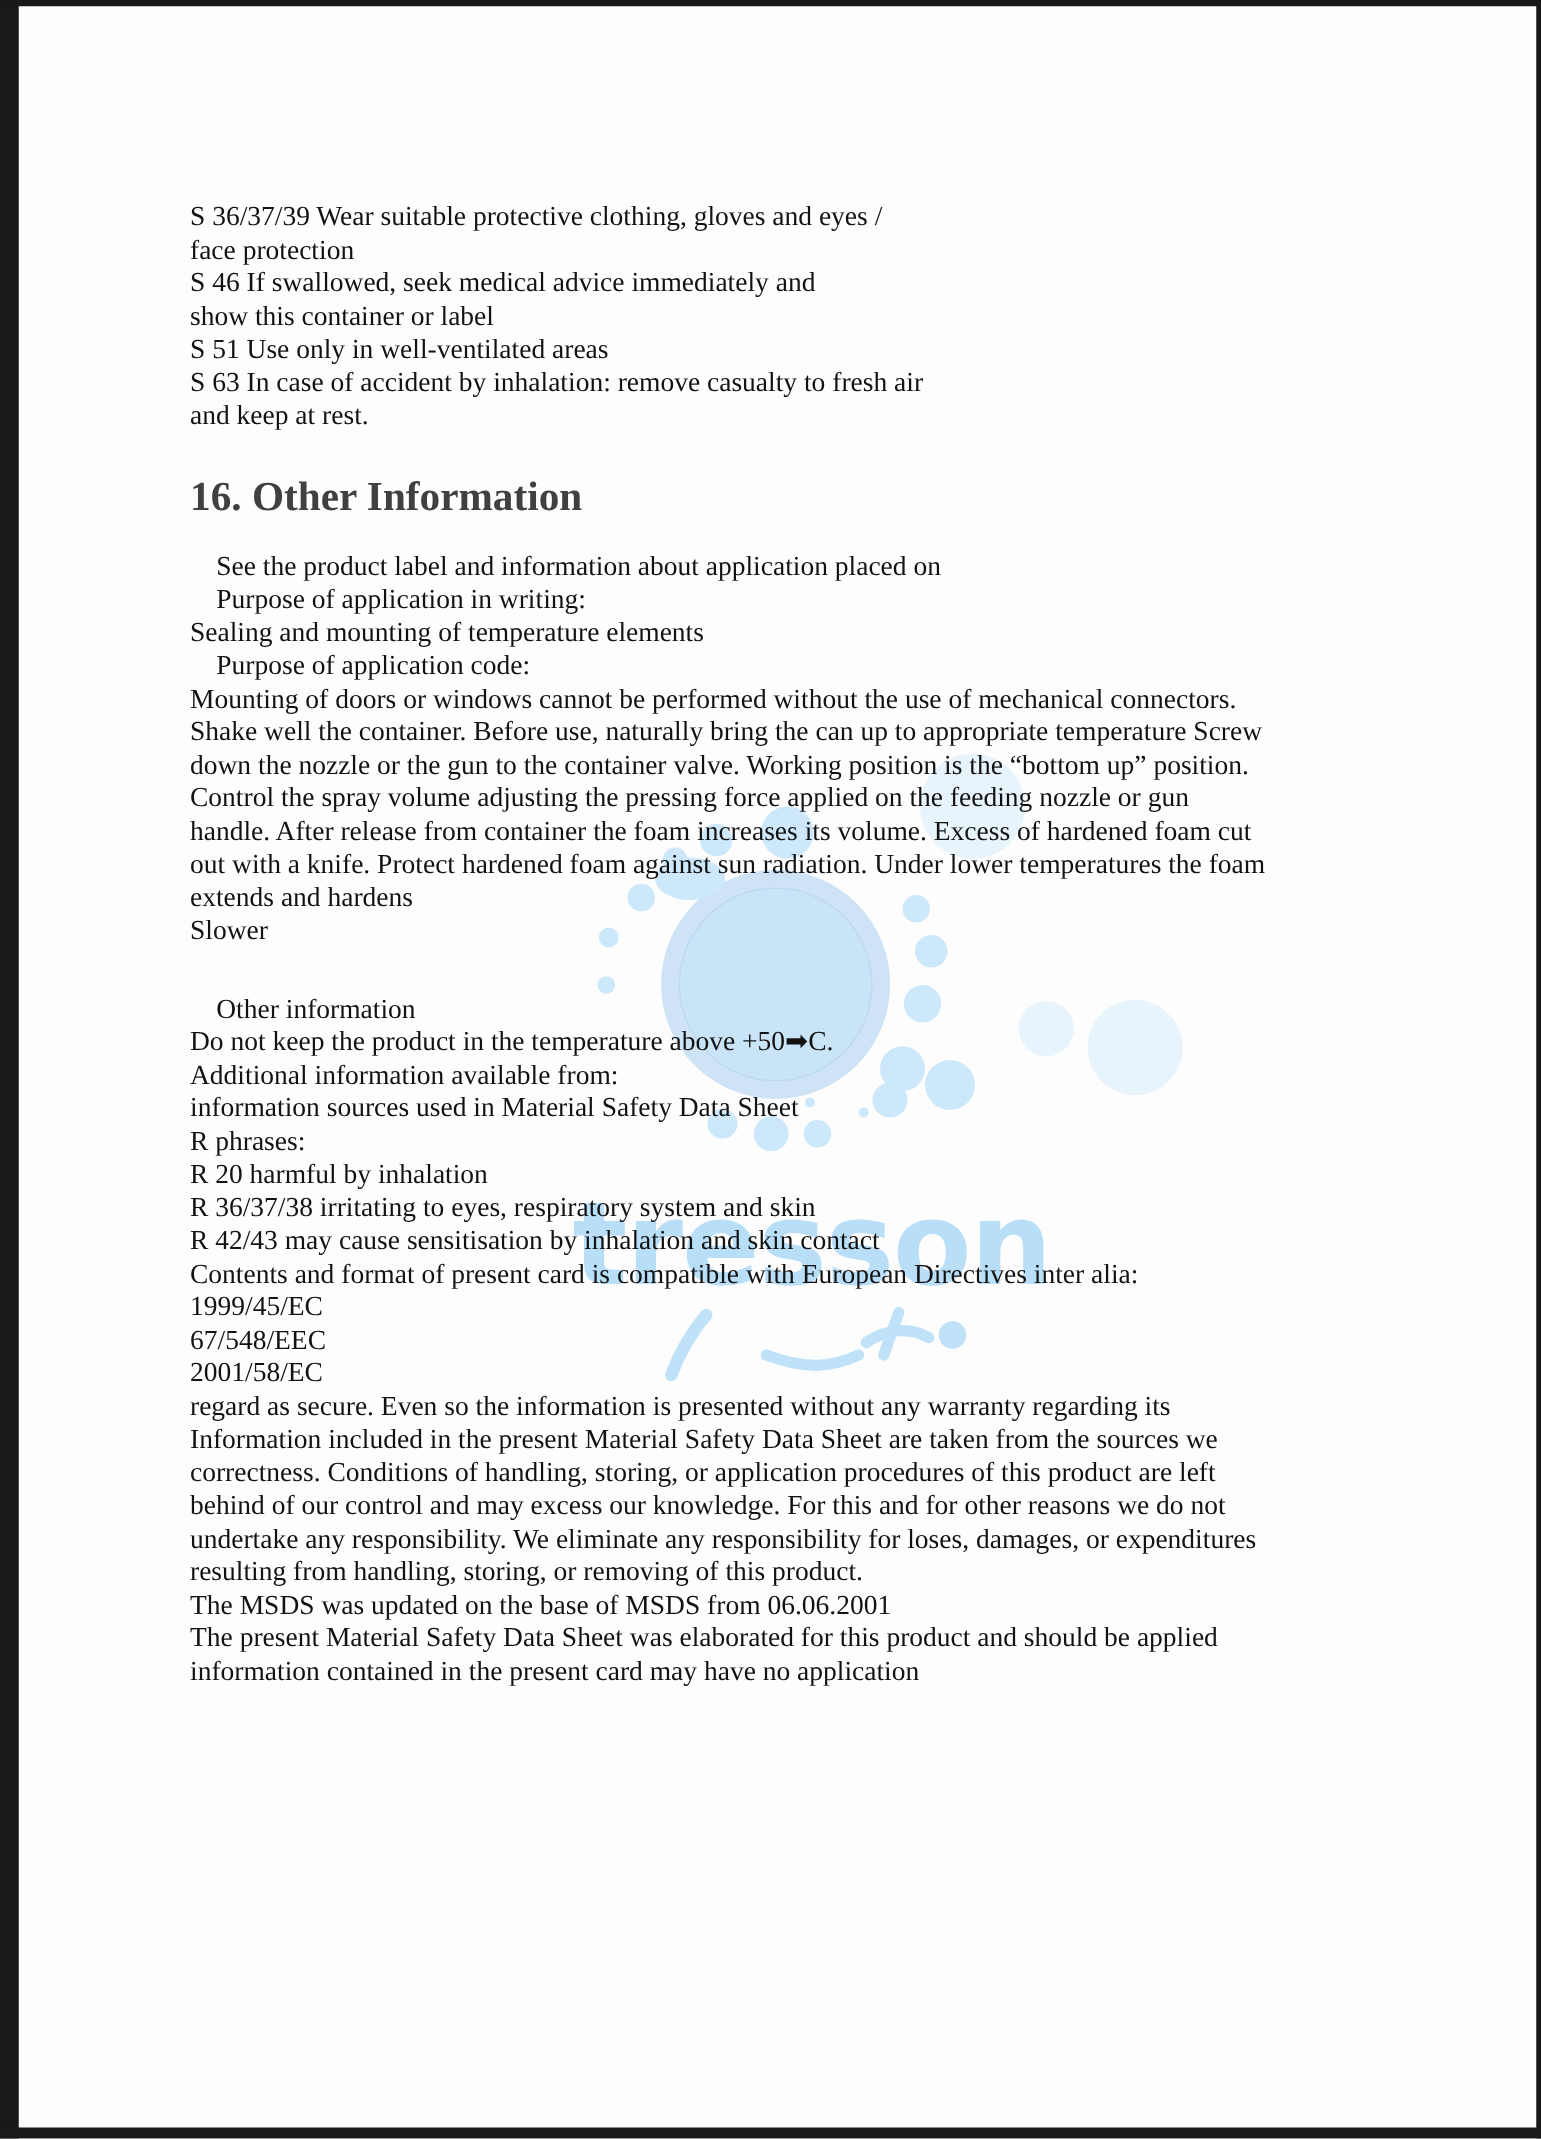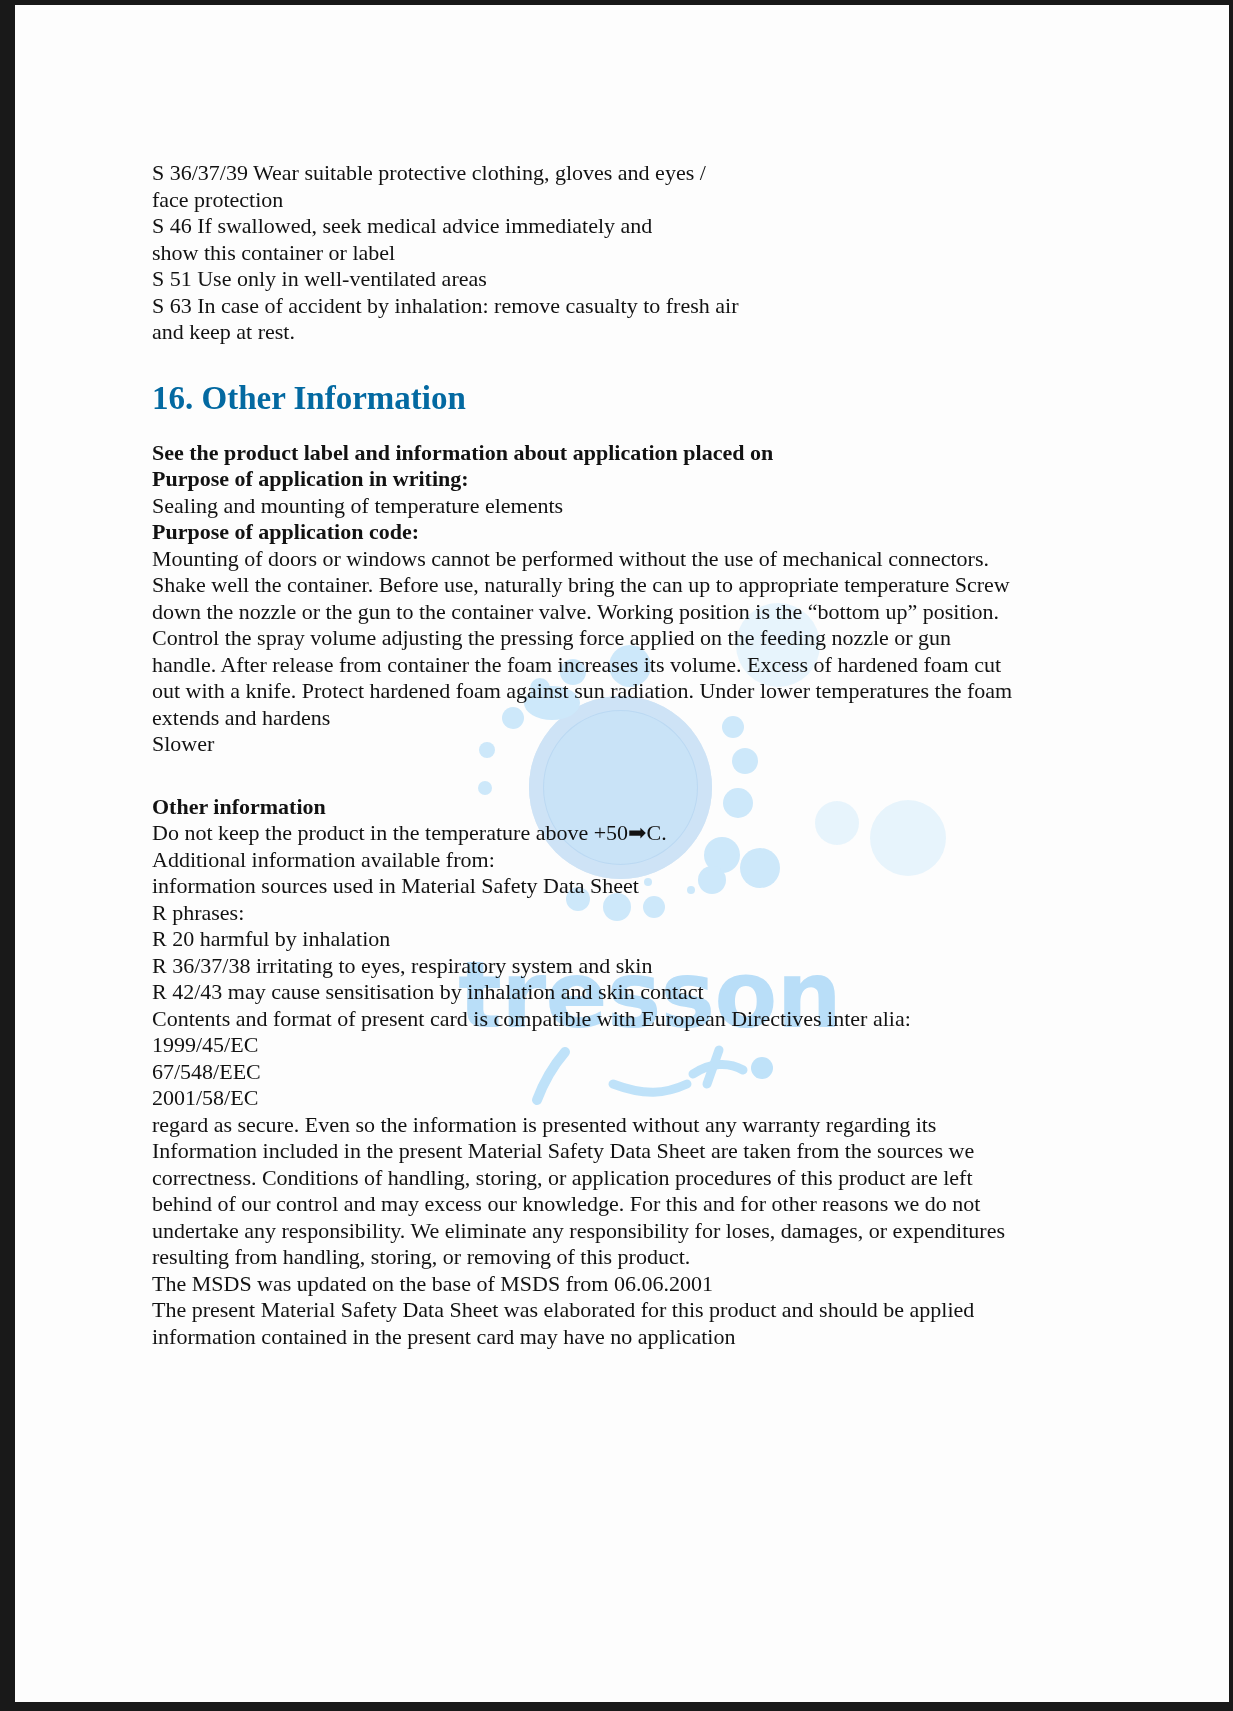--- a/index.html
+++ b/index.html
@@ -34,24 +34,24 @@
   }
   .wm-swoosh{position:absolute;left:515px;top:1040px;}
 
   
   .content{
     position:absolute;left:152px;top:160px;z-index:1;
     width:1000px;color:#121212;
     font-size:22px;line-height:26.5px;
   }
   .line{white-space:nowrap;height:26.5px;}
-  .b{font-weight:bold;}
+  .b{font-weight:normal;margin-left:21px;}
   .section-heading{
     font-size:33px;line-height:36px;font-weight:bold;
-    margin:34px 0 24px 0;white-space:nowrap;color:#0369a1;
+    margin:34px 0 24px 0;white-space:nowrap;color:#404040;
   }
 </style>
 </head>
 <body>
 
 <div class="page">
 
   <div class="watermark">
     <div class="wm-circle"></div>
 

